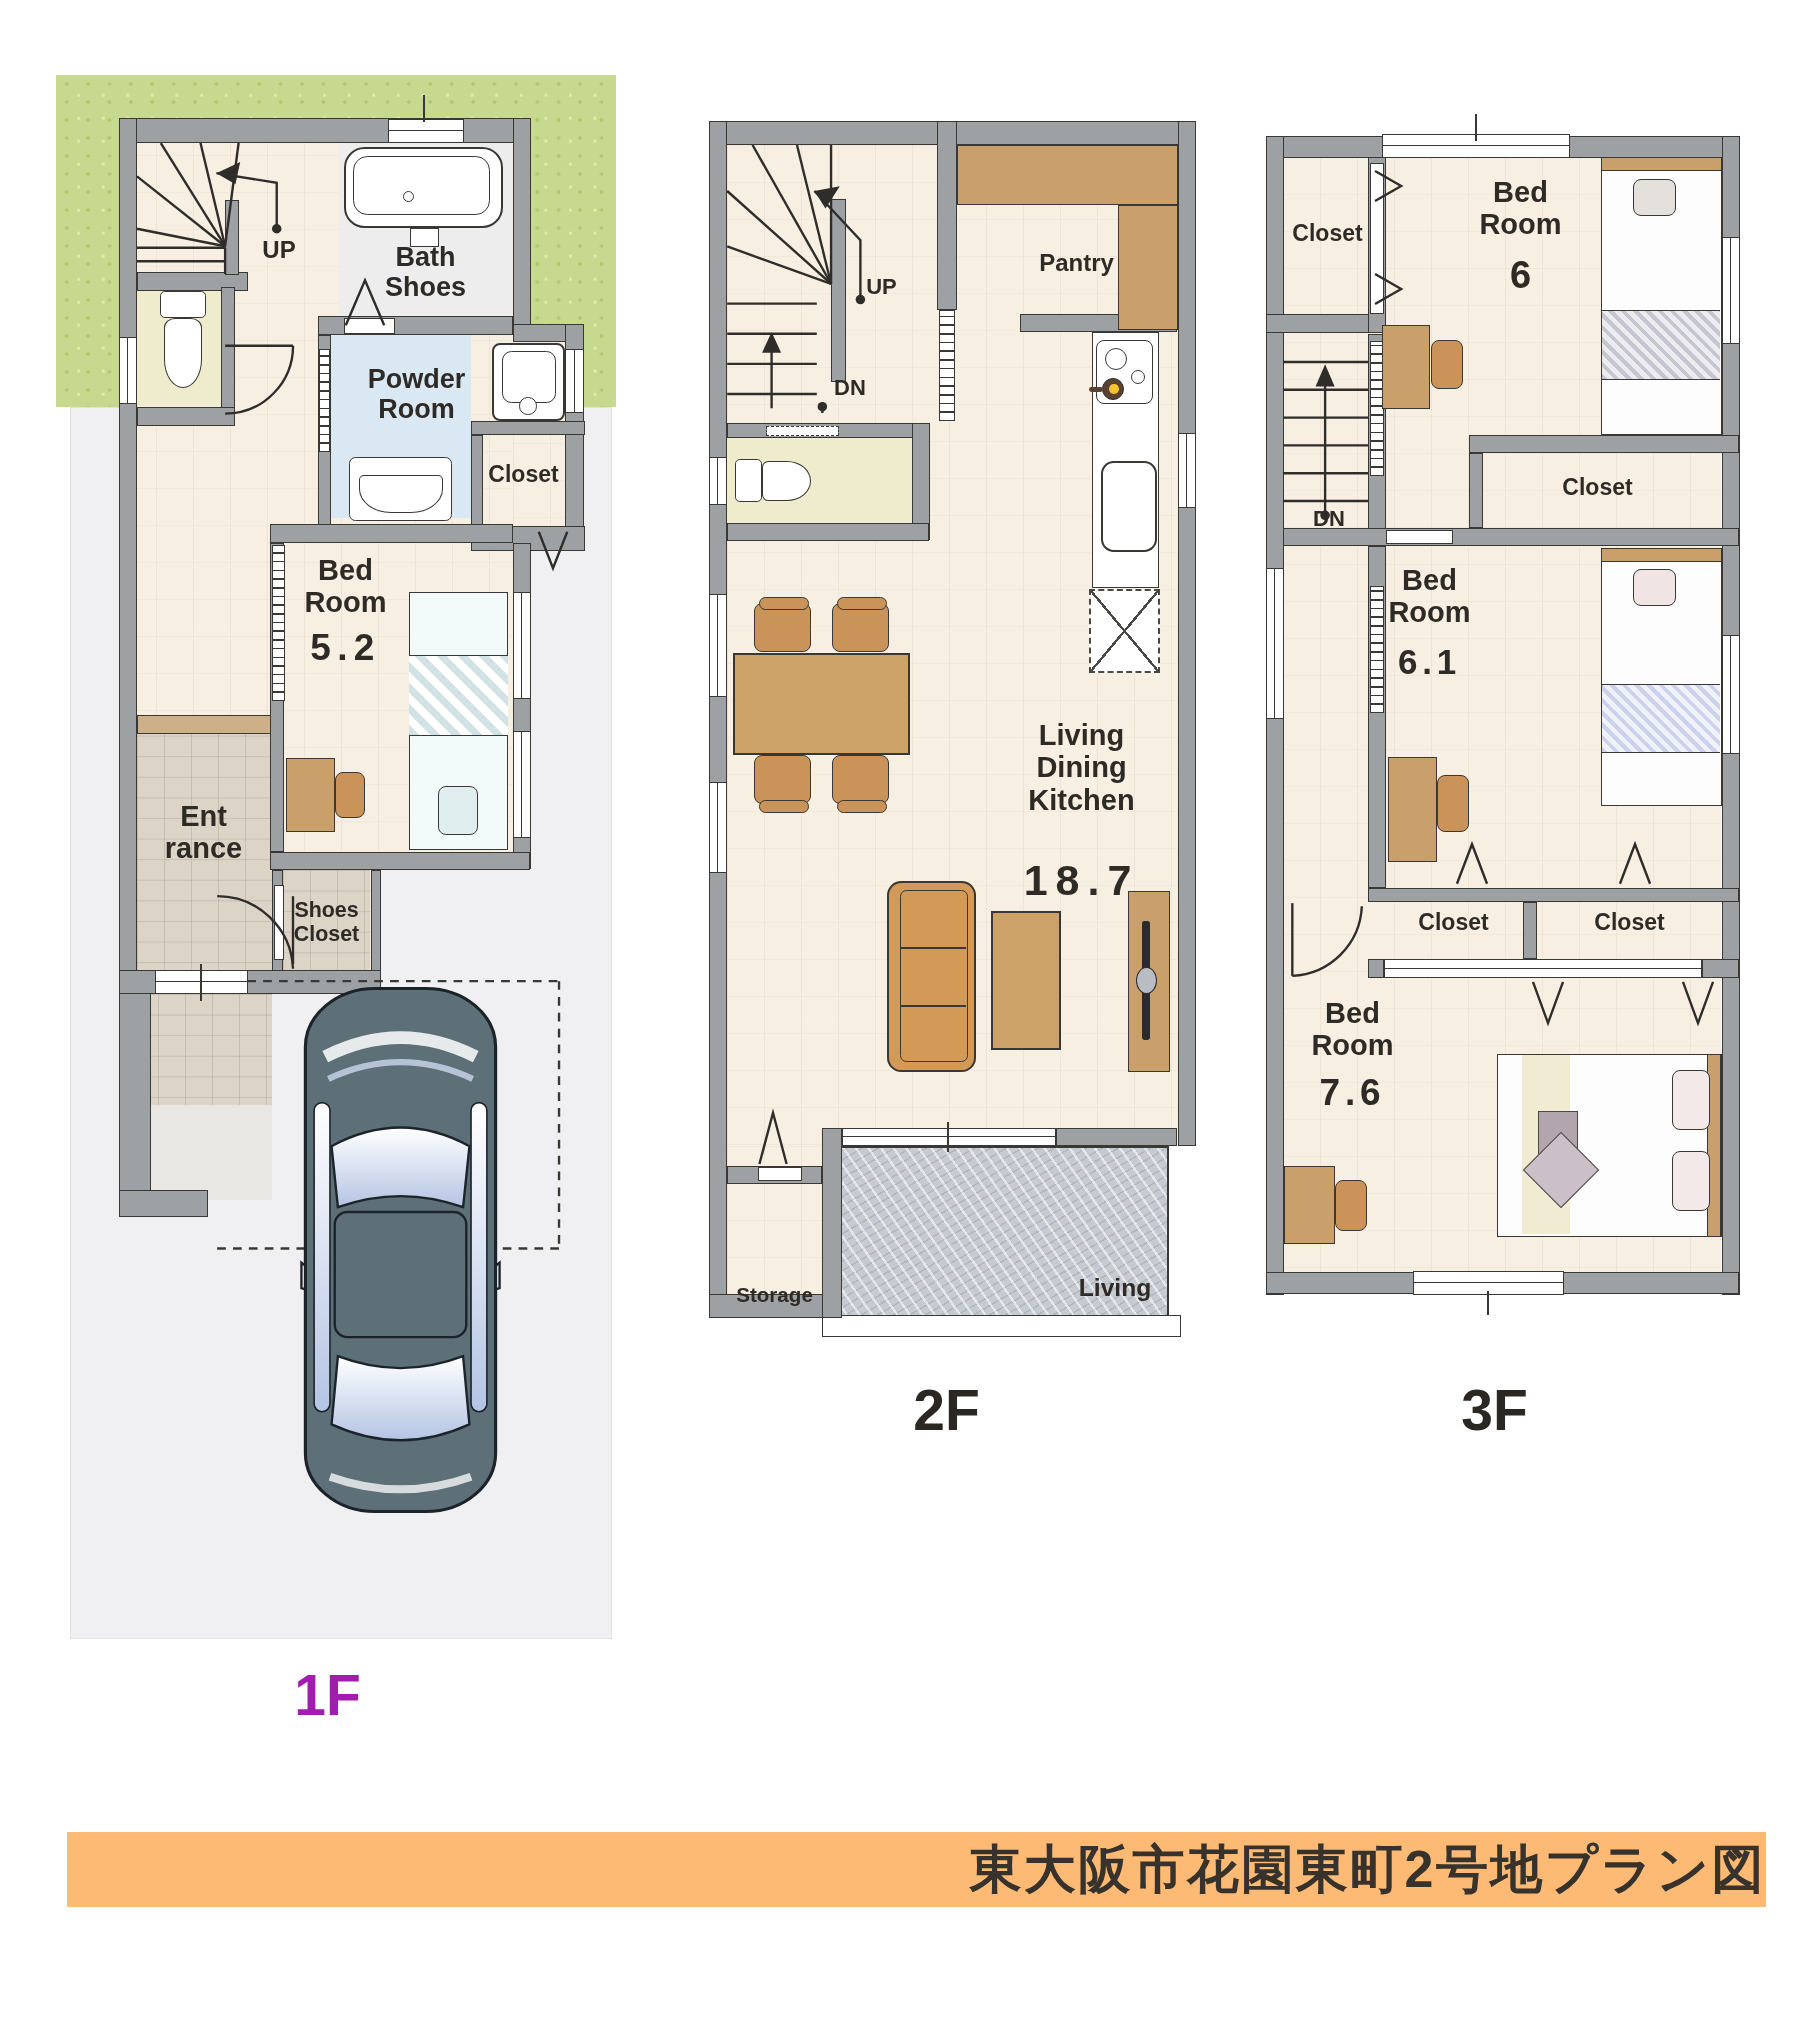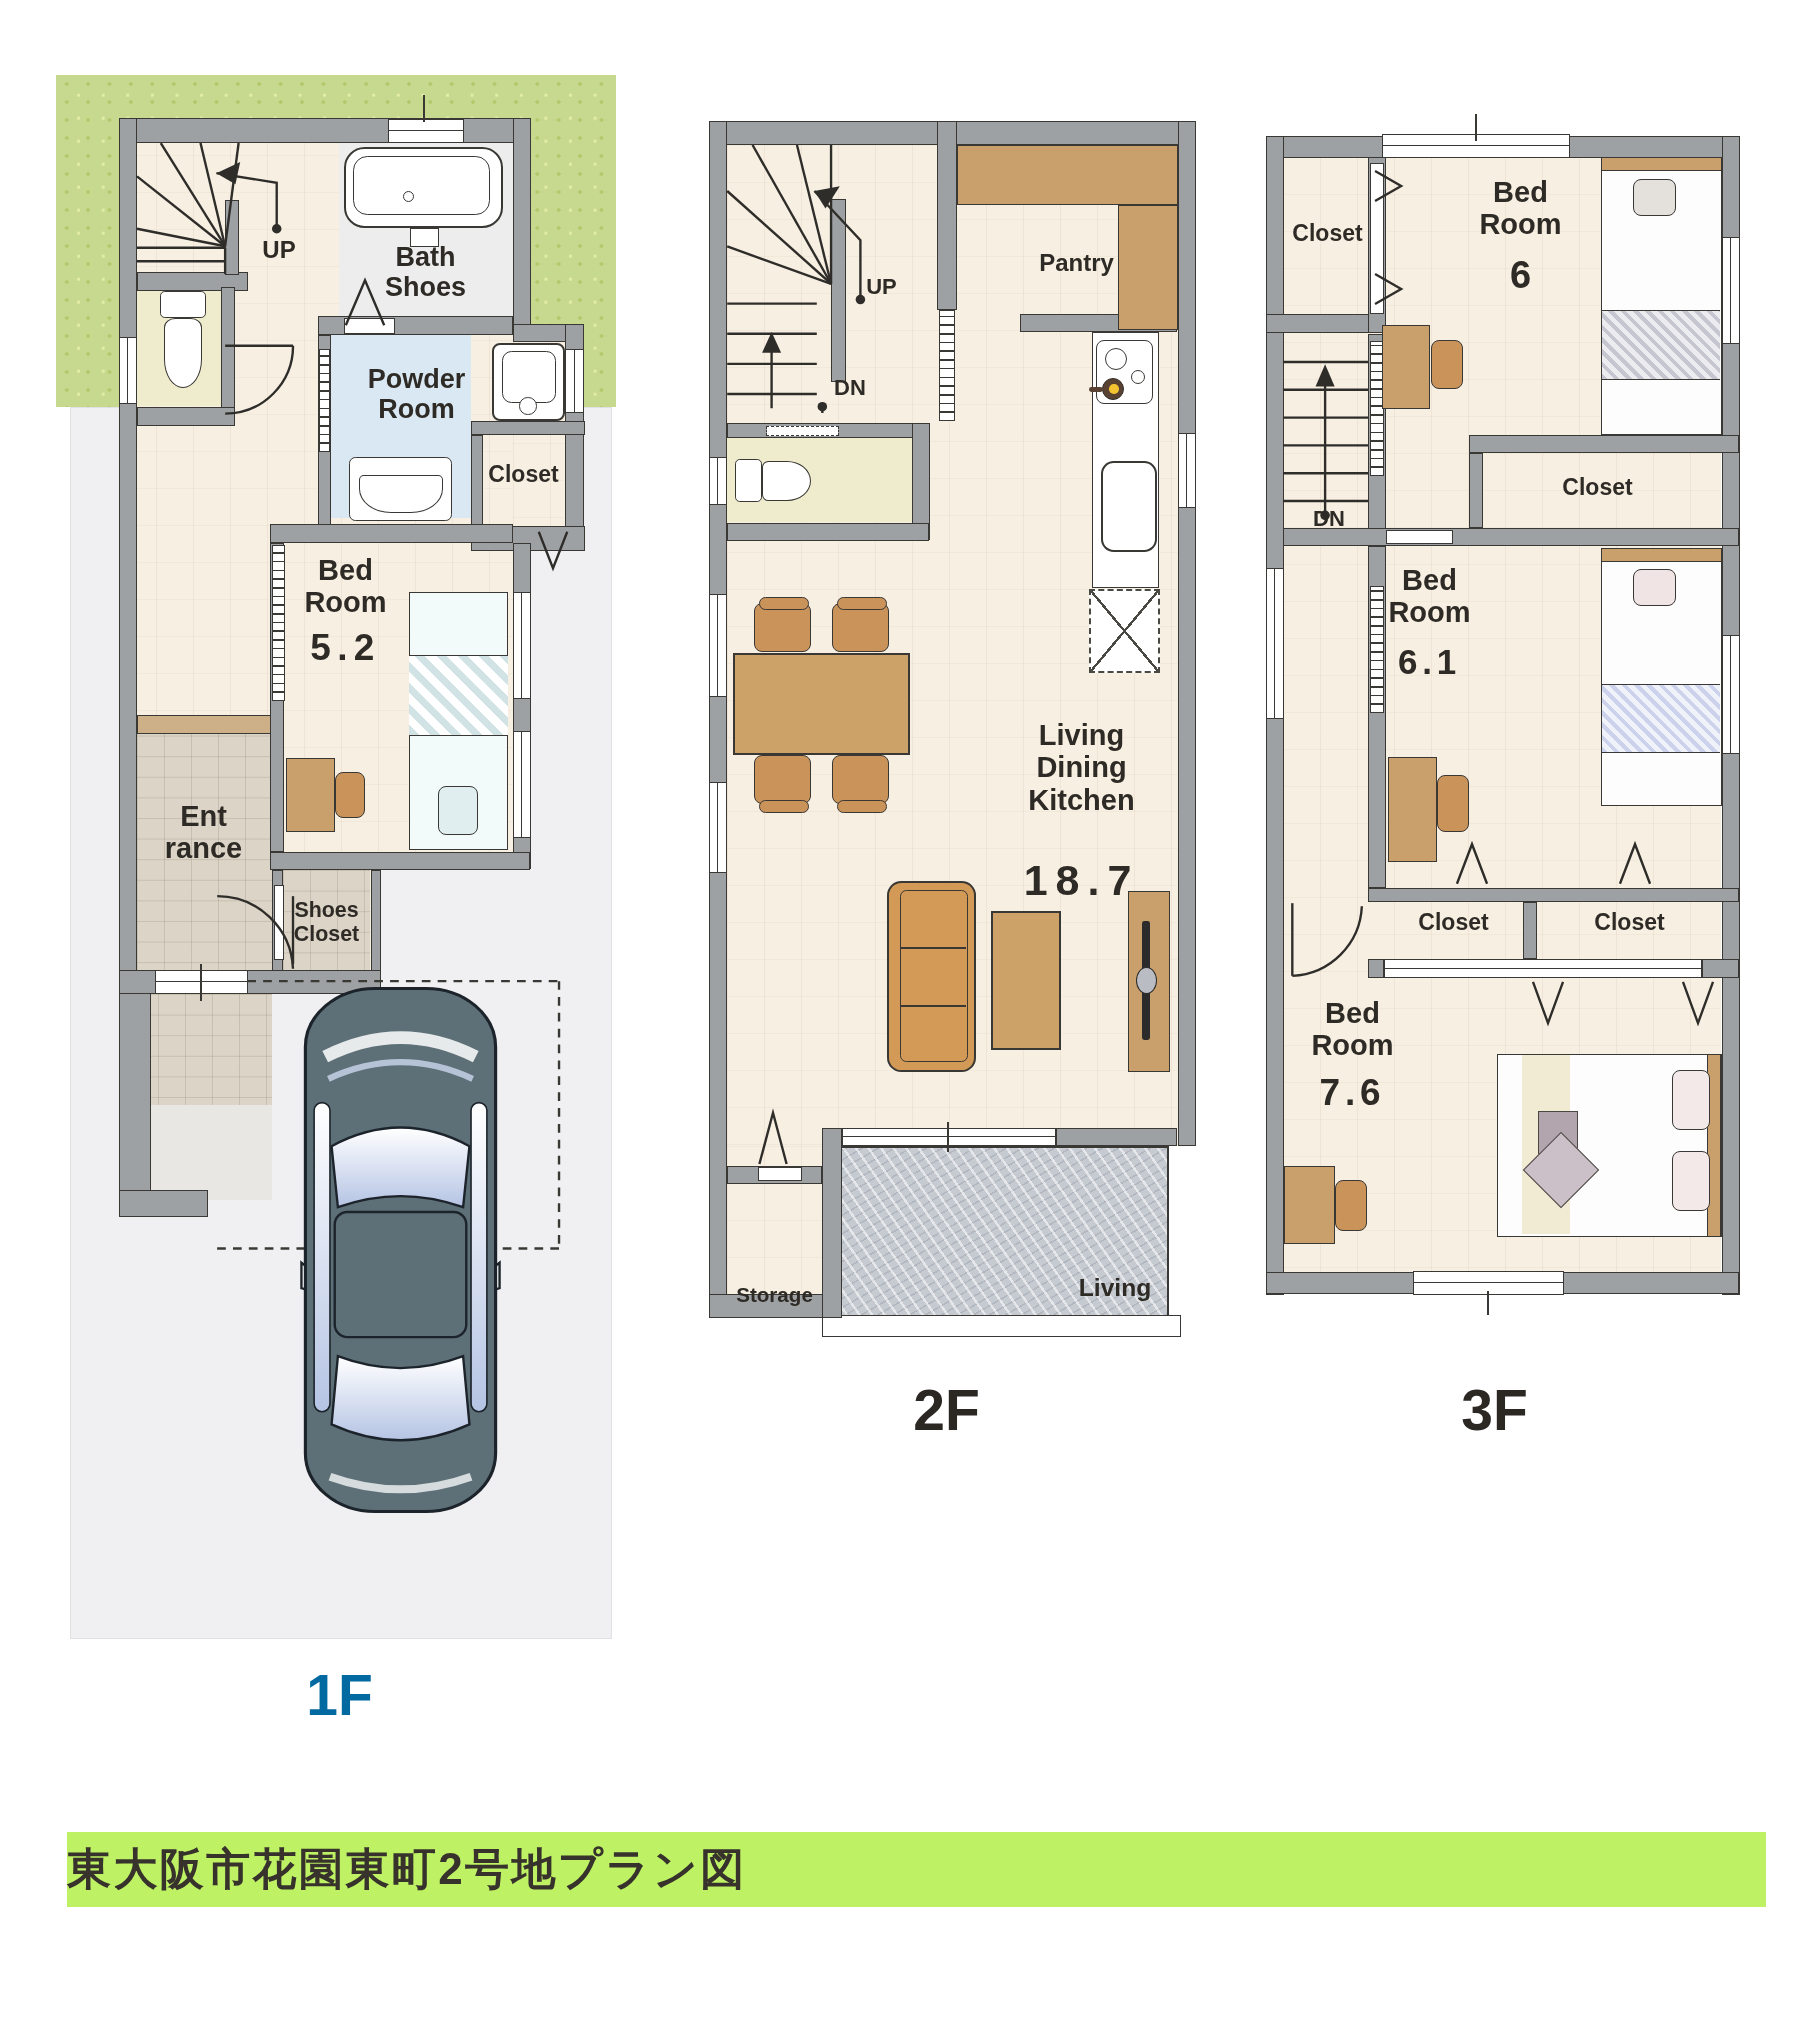--- a/index.html
+++ b/index.html
@@ -28,21 +28,21 @@
   .chair{position:absolute;background:#c9935a;border:1.6px solid #3a3834;border-radius:8px;box-sizing:border-box}
   .cback{position:absolute;background:#c9935a;border:1.6px solid #3a3834;border-radius:6.4px}
   .whitebx{position:absolute;background:#fff;border:1.6px solid #3a3834;box-sizing:border-box}
   .bed{position:absolute;background:#fdfdfd;border:1.6px solid #3a3834;box-sizing:border-box}
   .pillow{position:absolute;background:#e4e0dc;border:1.6px solid #3a3834;border-radius:8px;box-sizing:border-box}
   .hatchA{position:absolute;background:repeating-linear-gradient(45deg,#c6c6d0 0 4px,#ebebf0 4px 8.7px);border-top:1.6px solid #3a3834;border-bottom:1.6px solid #3a3834}
   .hatchB{position:absolute;background:repeating-linear-gradient(45deg,#cdd2ec 0 4px,#f0f2fa 4px 8.7px);border-top:1.6px solid #3a3834;border-bottom:1.6px solid #3a3834}
   .hatchT{position:absolute;background:repeating-linear-gradient(45deg,#d2e3e5 0 7.1px,#ffffff 7.1px 15px);border-top:1.6px solid #3a3834;border-bottom:1.6px solid #3a3834}
   .dashx{position:absolute;border:2.4px dashed #4a4843;background-color:#fff;background-image:linear-gradient(to top right,transparent calc(50% - 1.2px),#4a4843 calc(50% - 1.2px) calc(50% + 1.2px),transparent calc(50% + 1.2px)),linear-gradient(to bottom right,transparent calc(50% - 1.2px),#4a4843 calc(50% - 1.2px) calc(50% + 1.2px),transparent calc(50% + 1.2px));box-sizing:border-box}
   svg.mark{position:absolute;overflow:visible}
-  .titlebar{position:absolute;background:#bef264;display:flex;align-items:center;justify-content:flex-start;font-weight:700;font-size:44px;color:#37332c;letter-spacing:2.4px}
+  .titlebar{position:absolute;background:#fdba74;display:flex;align-items:center;justify-content:flex-end;font-weight:700;font-size:52px;color:#37332c;letter-spacing:2.4px}
 </style>
 </head>
 <body>
 
 <div id="canvas">
 
   <div>
     <div class="garden" style="left:56px;top:75px;width:560px;height:332px"></div>
     <div class="garden" style="left:82px;top:407px;width:36px;height:274px"></div>
     <div class="drive" style="left:70px;top:407px;width:542px;height:1232px"></div>
@@ -175,21 +175,21 @@
     </svg>
 
     <div class="lbl" style="left:251px;top:237px;width:56px;height:29px;font-size:24px">UP</div>
     <div class="lbl" style="left:362px;top:242px;width:127px;font-size:27px">Bath Shoes</div>
     <div class="lbl" style="left:353px;top:364px;width:127px;font-size:27px">Powder Room</div>
     <div class="lbl" style="left:476px;top:462px;width:95px;font-size:23px">Closet</div>
     <div class="lbl" style="left:292px;top:554px;width:107px;font-size:29px">Bed Room</div>
     <div class="lbl" style="left:292px;top:627px;width:107px;font-size:37px;letter-spacing:6.4px">5.2</div>
     <div class="lbl" style="left:152px;top:800px;width:103px;font-size:29px">Ent rance</div>
     <div class="lbl" style="left:283px;top:899px;width:87px;font-size:21.4px">Shoes Closet</div>
-    <div class="lbl" style="left:284px;top:1664px;width:111px;font-size:57px;color:#0369a1">1F</div>
+    <div class="lbl" style="left:272px;top:1664px;width:111px;font-size:57px;color:#a21caf">1F</div>
   </div>
 
   <div>
     <div class="floor wood" style="left:727px;top:145px;width:451px;height:1001px"></div>
     <div class="floor wood" style="left:727px;top:1146px;width:95px;height:148px"></div>
     <div class="floor cream" style="left:727px;top:438px;width:185px;height:84px"></div>
     <div class="floor balc" style="left:831px;top:1146px;width:338px;height:171px"></div>
     <div class="whitebx" style="left:822px;top:1315px;width:359px;height:22px"></div>
 
     <div class="wall" style="left:709px;top:121px;width:486px;height:24px"></div>

